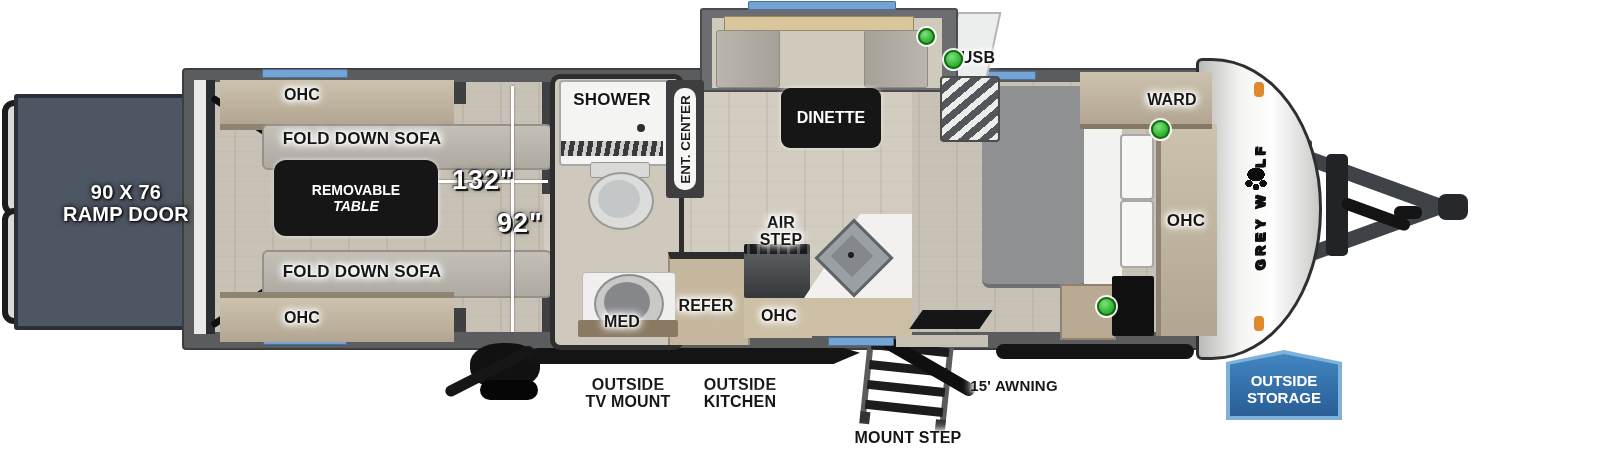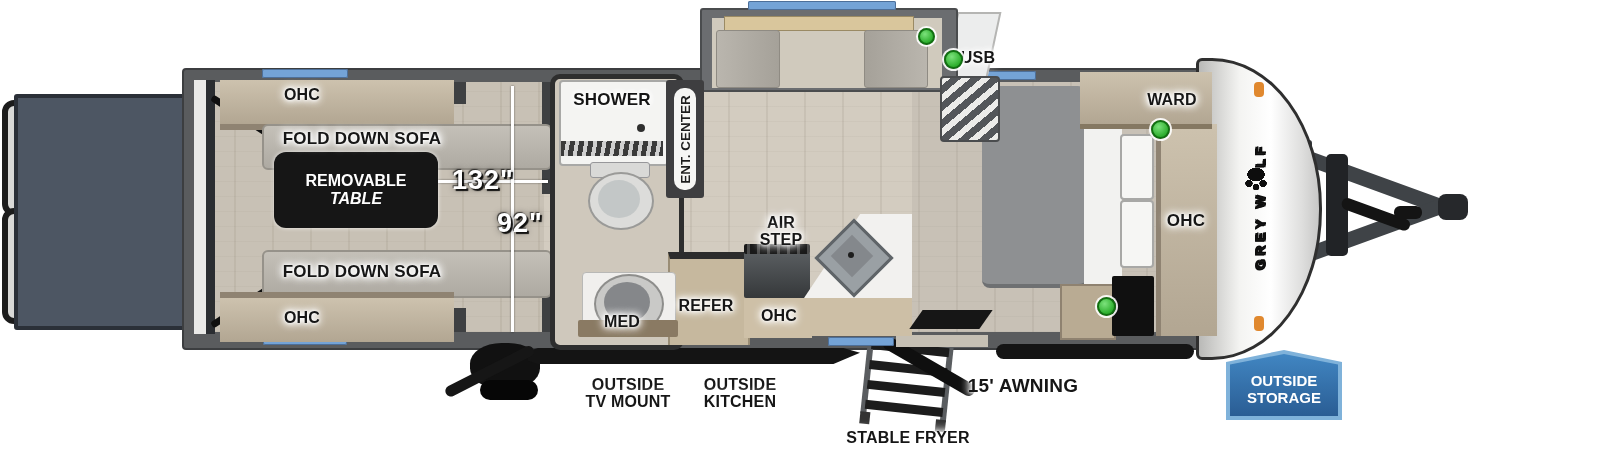--- a/index.html
+++ b/index.html
@@ -40,20 +40,24 @@
 </head>
 <body>
 
 <div class="canvas">
 
   <div class="abs" style="left:2px;top:100px;width:36px;height:104px;background:#d9d9d7;border:6px solid #1c1c1c;border-radius:12px;"></div>
   <div class="abs" style="left:2px;top:208px;width:36px;height:104px;background:#d9d9d7;border:6px solid #1c1c1c;border-radius:12px;"></div>
   <div class="abs" style="left:30px;top:96px;width:92px;height:10px;background:#1f1f1f;border-radius:4px;"></div>
   <div class="abs" style="left:30px;top:308px;width:92px;height:10px;background:#1f1f1f;border-radius:4px;"></div>
   <div class="abs" style="left:14px;top:94px;width:170px;height:228px;background:#4d5663;border:4px solid #2b3038;border-radius:3px;"></div>
+  <div class="lbl lblw" style="left:126px;top:204px;font-size:20px;">
+    <span>90 X 76</span>
+    <span>RAMP DOOR</span>
+  </div>
 
   <div class="abs" style="left:182px;top:68px;width:1034px;height:278px;background:#5a5c5e;border:2px solid #3c3e40;border-radius:4px;"></div>
   <div class="abs" style="left:196px;top:82px;width:1006px;height:250px;background:#d3ccc0;
               background-image:repeating-linear-gradient(90deg,rgba(120,110,95,.12) 0 2px,transparent 2px 38px),
                                repeating-linear-gradient(0deg,rgba(120,110,95,.06) 0 1px,transparent 1px 15px);z-index:5;"></div>
   <div class="abs" style="left:196px;top:82px;width:348px;height:250px;background:rgba(130,120,105,.13);z-index:6;"></div>
   <div class="abs" style="left:912px;top:82px;width:290px;height:250px;background:rgba(150,146,140,.18);z-index:6;"></div>
 
   <div class="abs" style="left:194px;top:80px;width:12px;height:254px;background:#e9e9e7;z-index:10;"></div>
   <div class="abs" style="left:206px;top:80px;width:9px;height:254px;background:#2a2d31;z-index:10;"></div>
@@ -68,21 +72,21 @@
   <div class="tanbox" style="left:220px;top:80px;width:234px;height:44px;border-bottom:6px solid #8f8372;"></div>
   <div class="lbl" style="left:302px;top:95px;">
       <span>OHC</span>
     </div>
 
   <div class="sofa" style="left:262px;top:124px;width:286px;height:42px;"></div>
   <div class="lbl" style="left:362px;top:139px;font-size:17px;">
       <span>FOLD DOWN SOFA</span>
     </div>
 
-  <div class="blackbox" style="left:274px;top:152px;width:164px;height:76px;font-size:16px;">
+  <div class="blackbox" style="left:274px;top:160px;width:164px;height:76px;font-size:14px;">
     <div>
         <span style="display:block;">REMOVABLE</span>
          <span style="display:block;font-style:italic;">TABLE</span>
       </div>
   </div>
 
   <div class="sofa" style="left:262px;top:250px;width:286px;height:44px;"></div>
   <div class="lbl" style="left:362px;top:272px;font-size:17px;">
       <span>FOLD DOWN SOFA</span>
     </div>
@@ -157,20 +161,23 @@
 
   <div class="abs" style="left:916px;top:310px;width:70px;height:19px;background:#161616;transform:skewX(-35deg);z-index:15;"></div>
   <div class="abs" style="left:896px;top:335px;width:92px;height:12px;background:#c6c0b4;z-index:13;"></div>
 
   <div class="abs" style="left:700px;top:8px;width:254px;height:80px;background:#6b6d70;border:2px solid #4a4c4e;border-radius:3px;z-index:14;"></div>
   <div class="abs" style="left:712px;top:18px;width:230px;height:70px;background:#d0cabd;z-index:15;"></div>
   <div class="win" style="left:748px;top:1px;width:148px;height:9px;z-index:16;"></div>
   <div class="abs" style="left:724px;top:16px;width:188px;height:13px;background:#d9c69c;border:1px solid #9a8a64;z-index:16;"></div>
   <div class="abs" style="left:716px;top:30px;width:62px;height:56px;background:linear-gradient(90deg,#bab6ae,#a5a199);border:1px solid #8f8b83;border-radius:3px;z-index:16;"></div>
   <div class="abs" style="left:864px;top:30px;width:62px;height:56px;background:linear-gradient(90deg,#a5a199,#bab6ae);border:1px solid #8f8b83;border-radius:3px;z-index:16;"></div>
+  <div class="blackbox" style="left:781px;top:88px;width:100px;height:60px;font-size:16px;border-radius:9px;">
+    <span>DINETTE</span>
+  </div>
   <div class="gdot" style="left:918px;top:28px;width:13px;height:13px;"></div>
 
   <div class="abs" style="left:950px;top:12px;width:40px;height:66px;background:#eceded;border:2px solid #b5b5b3;transform:skewX(-12deg);z-index:13;"></div>
   <div class="abs" style="left:940px;top:76px;width:56px;height:62px;border-radius:4px;border:2px solid #4a4c4e;
               background:repeating-linear-gradient(-40deg,#ececea 0 6px,#53565a 6px 13px);z-index:16;"></div>
 
   <div class="abs" style="left:982px;top:86px;width:104px;height:198px;background:#8e9092;border-radius:8px;border-bottom:4px solid #6e7072;z-index:14;"></div>
   <div class="abs" style="left:1084px;top:112px;width:38px;height:196px;background:#f2f2f0;border-radius:4px;z-index:14;"></div>
   <div class="abs" style="left:1120px;top:134px;width:30px;height:62px;background:#f6f6f4;border:2px solid #a8a8a6;border-radius:4px;z-index:15;"></div>
   <div class="abs" style="left:1120px;top:200px;width:30px;height:64px;background:#f6f6f4;border:2px solid #a8a8a6;border-radius:4px;z-index:15;"></div>
@@ -231,23 +238,23 @@
 
   <div class="lbl" style="left:628px;top:393px;">
     <span>OUTSIDE</span>
     <span>TV MOUNT</span>
   </div>
   <div class="lbl" style="left:740px;top:393px;">
     <span>OUTSIDE</span>
     <span>KITCHEN</span>
   </div>
   <div class="lbl" style="left:908px;top:438px;">
-      <span>STABLE FRYER</span>
-    </div>
-  <div class="lbl" style="left:1014px;top:386px;font-size:19px;margin-left:9px;">
+      <span>MOUNT STEP</span>
+    </div>
+  <div class="lbl" style="left:1014px;top:386px;font-size:15px;">
       <span>15' AWNING</span>
     </div>
 
   <div class="abs" style="left:1226px;top:350px;width:116px;height:70px;background:#7fb2da;
               clip-path:polygon(50% 0,100% 17%,100% 100%,0 100%,0 17%);z-index:20;"></div>
   <div class="abs" style="left:1230px;top:354px;width:108px;height:62px;background:linear-gradient(180deg,#4186c2,#2a5d94);
               clip-path:polygon(50% 0,100% 17%,100% 100%,0 100%,0 17%);z-index:21;
               display:flex;align-items:center;justify-content:center;">
     <div style="text-align:center;font-weight:bold;font-size:15px;color:#fff;line-height:1.15;padding-top:8px;">
       <span style="display:block;">OUTSIDE</span>

